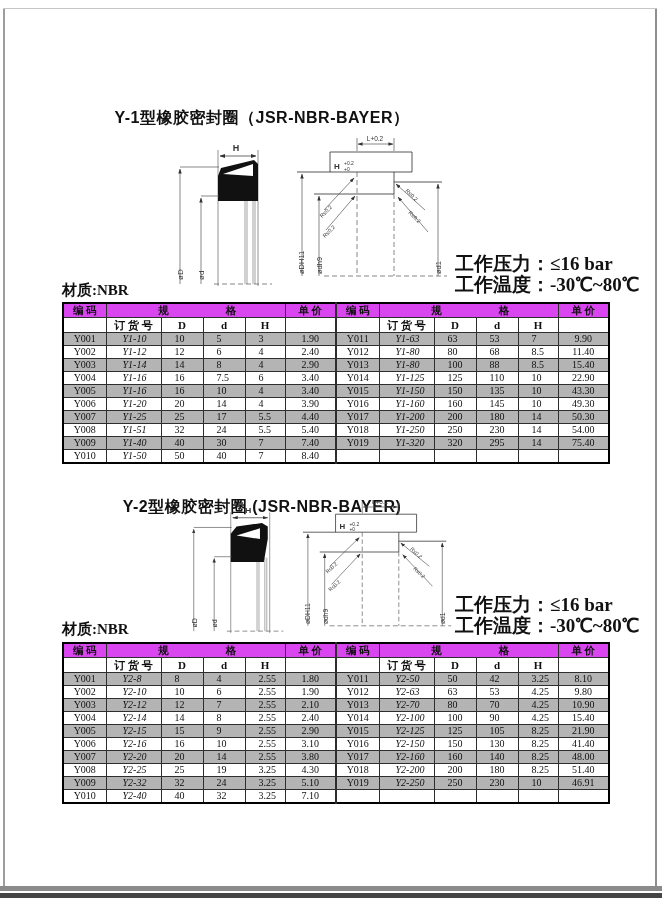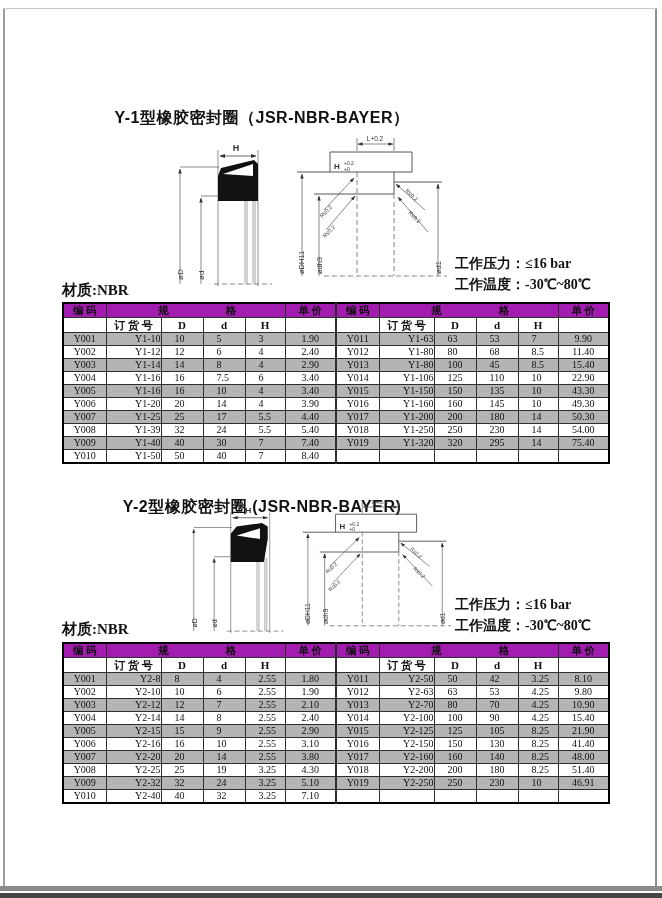--- a/index.html
+++ b/index.html
@@ -4,36 +4,36 @@
 <style>
   html,body{margin:0;padding:0;background:#fff;}
   .page{position:relative;width:662px;height:898px;background:#fff;overflow:hidden;
         font-family:"Liberation Serif",serif;color:#111;}
   .edge{position:absolute;}
   .sec{position:absolute;left:0;width:662px;}
   .sec-title{position:absolute;left:62px;width:400px;text-align:center;
              font-family:"Liberation Sans",sans-serif;font-weight:bold;font-size:16px;
              letter-spacing:0.5px;white-space:nowrap;}
   .dwg{position:absolute;}
-  .conds{position:absolute;font-weight:bold;font-size:14px;line-height:21px;white-space:nowrap;}
+  .conds{position:absolute;font-weight:bold;font-size:19px;line-height:21px;white-space:nowrap;}
   .material{position:absolute;font-weight:bold;font-size:15px;}
   .ptable{position:absolute;border-collapse:collapse;table-layout:fixed;width:546px;
           font-family:"Liberation Serif",serif;font-size:10px;color:#101010;
           border:2px solid #000;}
   .ptable th,.ptable td{border:1px solid #2e2e2e;padding:0;height:12px;line-height:12px;
           text-align:center;overflow:hidden;white-space:nowrap;}
-  .ptable thead tr.h1 th{background:#a21caf;font-size:10.5px;height:13px;}
+  .ptable thead tr.h1 th{background:#d946ef;font-size:10.5px;height:13px;}
   .ptable thead tr.h2 th{background:#fff;font-size:11px;height:14px;}
   .ptable tbody tr:nth-child(odd) td{background:#b4b4b4;}
   .ptable .sep{border-right-width:2px;}
   .ptable th.spec{position:relative;}
   .ptable th.spec span{position:absolute;top:50%;transform:translate(-50%,-50%);}
   .ptable th.spec .s1{left:32%;}
   .ptable th.spec .s2{left:70%;}
-  .ptable td.c1{text-align:right;padding-left:23px;}
+  .ptable td.c1{text-align:left;padding-left:16px;font-style:italic;}
   .ptable td.c2,.ptable td.c3,.ptable td.c4{text-align:left;padding-left:13px;}
   svg text{font-family:"Liberation Sans",sans-serif;fill:#333;}
 </style>
 </head>
 <body>
 
 <div class="page">
 
   <div class="edge" style="left:3px;top:8px;width:2px;height:880px;background:#9d9d9d;"></div>
   <div class="edge" style="left:655px;top:8px;width:2px;height:880px;background:#8f8f8f;"></div>
@@ -197,33 +197,33 @@
           <tr>
             <td class="c0">Y003</td>
             <td class="c1">Y1-14</td>
             <td class="c2">14</td>
             <td class="c3">8</td>
             <td class="c4">4</td>
             <td class="c5 sep">2.90</td>
             <td class="c0">Y013</td>
             <td class="c1">Y1-80</td>
             <td class="c2">100</td>
-            <td class="c3">45</td>
+            <td class="c3">88</td>
             <td class="c4">8.5</td>
             <td class="c5">15.40</td>
           </tr>
           <tr>
             <td class="c0">Y004</td>
             <td class="c1">Y1-16</td>
             <td class="c2">16</td>
             <td class="c3">7.5</td>
             <td class="c4">6</td>
             <td class="c5 sep">3.40</td>
             <td class="c0">Y014</td>
-            <td class="c1">Y1-106</td>
+            <td class="c1">Y1-125</td>
             <td class="c2">125</td>
             <td class="c3">110</td>
             <td class="c4">10</td>
             <td class="c5">22.90</td>
           </tr>
           <tr>
             <td class="c0">Y005</td>
             <td class="c1">Y1-16</td>
             <td class="c2">16</td>
             <td class="c3">10</td>
@@ -259,21 +259,21 @@
             <td class="c5 sep">4.40</td>
             <td class="c0">Y017</td>
             <td class="c1">Y1-200</td>
             <td class="c2">200</td>
             <td class="c3">180</td>
             <td class="c4">14</td>
             <td class="c5">50.30</td>
           </tr>
           <tr>
             <td class="c0">Y008</td>
-            <td class="c1">Y1-39</td>
+            <td class="c1">Y1-51</td>
             <td class="c2">32</td>
             <td class="c3">24</td>
             <td class="c4">5.5</td>
             <td class="c5 sep">5.40</td>
             <td class="c0">Y018</td>
             <td class="c1">Y1-250</td>
             <td class="c2">250</td>
             <td class="c3">230</td>
             <td class="c4">14</td>
             <td class="c5">54.00</td>

